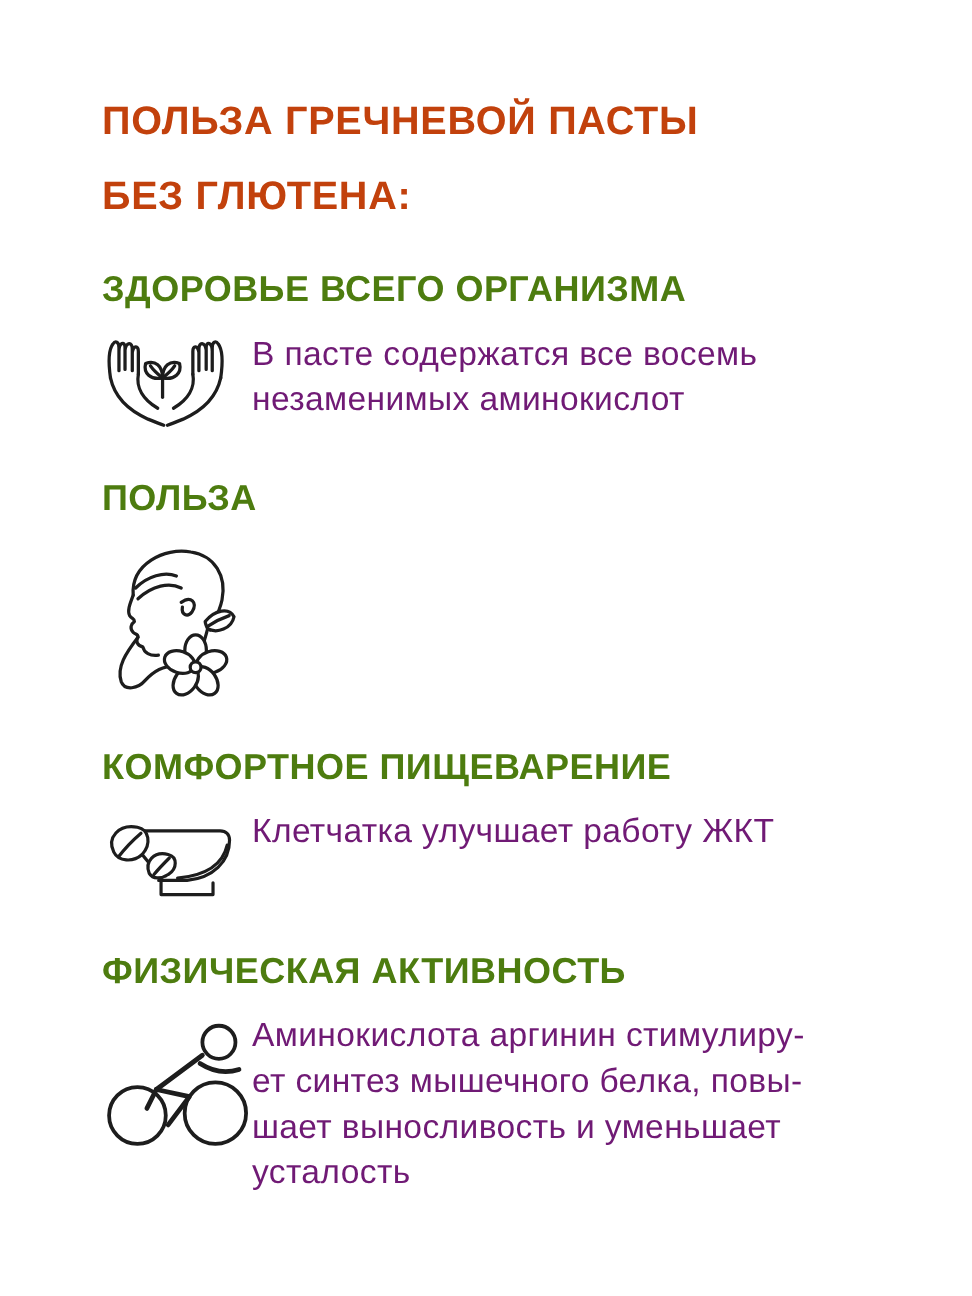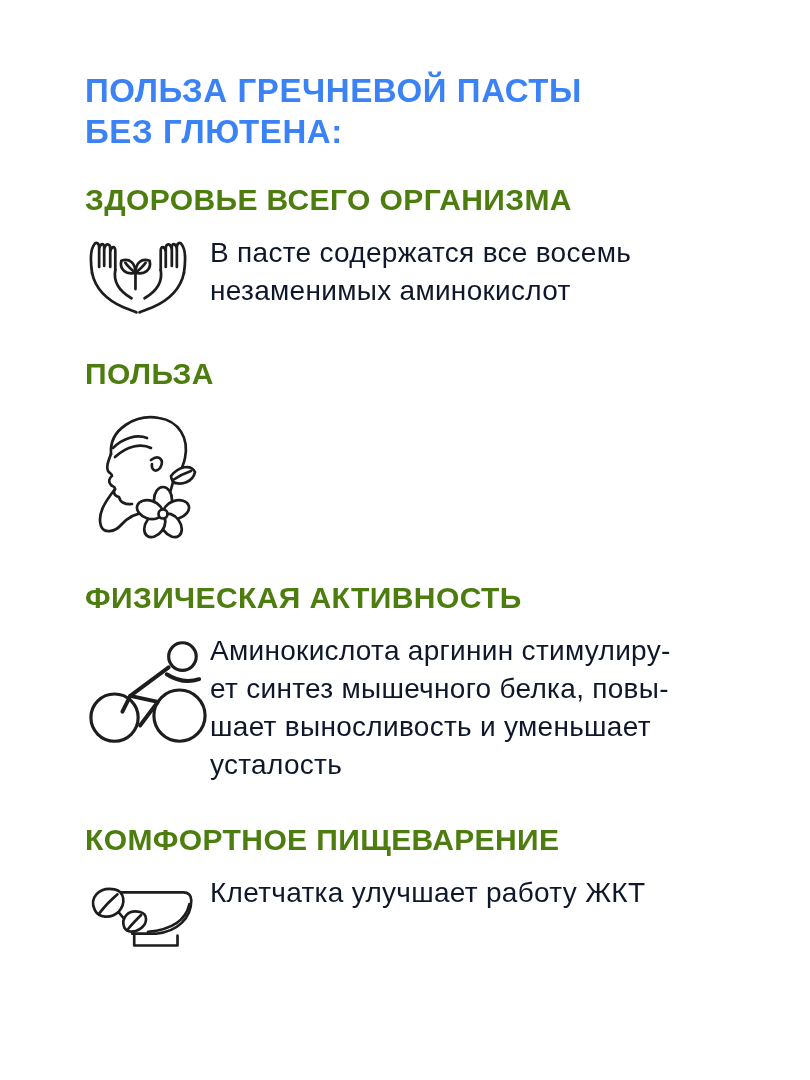--- a/index.html
+++ b/index.html
@@ -9,23 +9,23 @@
     background:#ffffff;
     overflow:hidden;
     font-family:"Liberation Sans", sans-serif;
     box-sizing:border-box;
     padding:70px 80px 0 85px;
   }
   .main-title{
     margin:0 0 28px 0;
     font-size:33px;
     font-weight:bold;
-    line-height:41px;
+    line-height:62px;
     letter-spacing:0.6px;
-    color:#3b82f6;
+    color:#c2410c;
     white-space:pre-line;
   }
   .section{margin:0;}
   .section-heading{
     margin:0 0 14px 0;
     font-size:30px;
     font-weight:bold;
     line-height:40px;
     letter-spacing:0.4px;
     color:#4d7c0f;
@@ -40,21 +40,21 @@
     width:125px;
     flex-shrink:0;
     display:flex;
     justify-content:flex-start;
     padding-top:2px;
   }
   .section-text{
     font-size:28px;
     line-height:38px;
     letter-spacing:0.3px;
-    color:#0f172a;
+    color:#701a75;
     white-space:pre-line;
   }
   svg.line-icon{display:block;}
   svg.line-icon *{
     fill:none;
     stroke:#1d1d1d;
     stroke-width:2.7;
     stroke-linecap:round;
     stroke-linejoin:round;
   }
@@ -123,41 +123,20 @@
           <ellipse class="filled" cx="78" cy="90" rx="9" ry="13" transform="rotate(144,78,104)"></ellipse>
           <ellipse class="filled" cx="78" cy="90" rx="9" ry="13" transform="rotate(216,78,104)"></ellipse>
           <ellipse class="filled" cx="78" cy="90" rx="9" ry="13" transform="rotate(288,78,104)"></ellipse>
           <circle class="filled" cx="78" cy="104" r="4.5"></circle>
         </svg>
       </div>
     </div>
   </div>
 
   <div class="section">
-    <h2 class="section-heading">ФИЗИЧЕСКАЯ АКТИВНОСТЬ</h2>
-    <div class="section-row">
-      <div class="icon-box">
-        <svg class="line-icon" width="127" height="115" viewBox="0 0 127 115" style="stroke-width:3;">
-          <circle cx="30" cy="84" r="24" style="stroke-width:3.2;"></circle>
-          <circle cx="96" cy="82" r="26" style="stroke-width:3.2;"></circle>
-          <circle cx="99" cy="22" r="14" style="stroke-width:3.2;"></circle>
-          <path d="M85,33 L46,62" style="stroke-width:4;"></path>
-          <path d="M83,40 C94,47 104,49 116,45" style="stroke-width:4;"></path>
-          <path d="M46,62 L74,68 L56,92" style="stroke-width:4;"></path>
-          <path d="M46,62 L38,78" style="stroke-width:4;"></path>
-        </svg>
-      </div>
-      <div class="section-text">Аминокислота аргинин стимулиру-
-ет синтез мышечного белка, повы-
-шает выносливость и уменьшает
-усталость</div>
-    </div>
-  </div>
-
-  <div class="section">
     <h2 class="section-heading">КОМФОРТНОЕ ПИЩЕВАРЕНИЕ</h2>
     <div class="section-row">
       <div class="icon-box">
         <svg class="line-icon" width="127" height="78" viewBox="0 0 127 78">
 
           <path d="M34,16 L100,16 C105,16 108,19 108,24 C108,42 94,56 72,58 L48,58"></path>
           <path d="M106,28 C102,46 86,54 64,56"></path>
 
           <path d="M50,58 L50,70 L94,70 L94,60"></path>
 
@@ -166,13 +145,34 @@
           <path d="M34,36 C40,44 46,50 54,54"></path>
 
           <path class="filled" d="M40,52 C36,42 44,33 56,36 C64,38 64,48 56,53 C50,57 43,57 40,52 Z"></path>
           <path d="M44,53 C48,48 52,44 57,39"></path>
         </svg>
       </div>
       <div class="section-text">Клетчатка улучшает работу ЖКТ</div>
     </div>
   </div>
 
+  <div class="section">
+    <h2 class="section-heading">ФИЗИЧЕСКАЯ АКТИВНОСТЬ</h2>
+    <div class="section-row">
+      <div class="icon-box">
+        <svg class="line-icon" width="127" height="115" viewBox="0 0 127 115" style="stroke-width:3;">
+          <circle cx="30" cy="84" r="24" style="stroke-width:3.2;"></circle>
+          <circle cx="96" cy="82" r="26" style="stroke-width:3.2;"></circle>
+          <circle cx="99" cy="22" r="14" style="stroke-width:3.2;"></circle>
+          <path d="M85,33 L46,62" style="stroke-width:4;"></path>
+          <path d="M83,40 C94,47 104,49 116,45" style="stroke-width:4;"></path>
+          <path d="M46,62 L74,68 L56,92" style="stroke-width:4;"></path>
+          <path d="M46,62 L38,78" style="stroke-width:4;"></path>
+        </svg>
+      </div>
+      <div class="section-text">Аминокислота аргинин стимулиру-
+ет синтез мышечного белка, повы-
+шает выносливость и уменьшает
+усталость</div>
+    </div>
+  </div>
+
 </div>
 
 </body></html>

